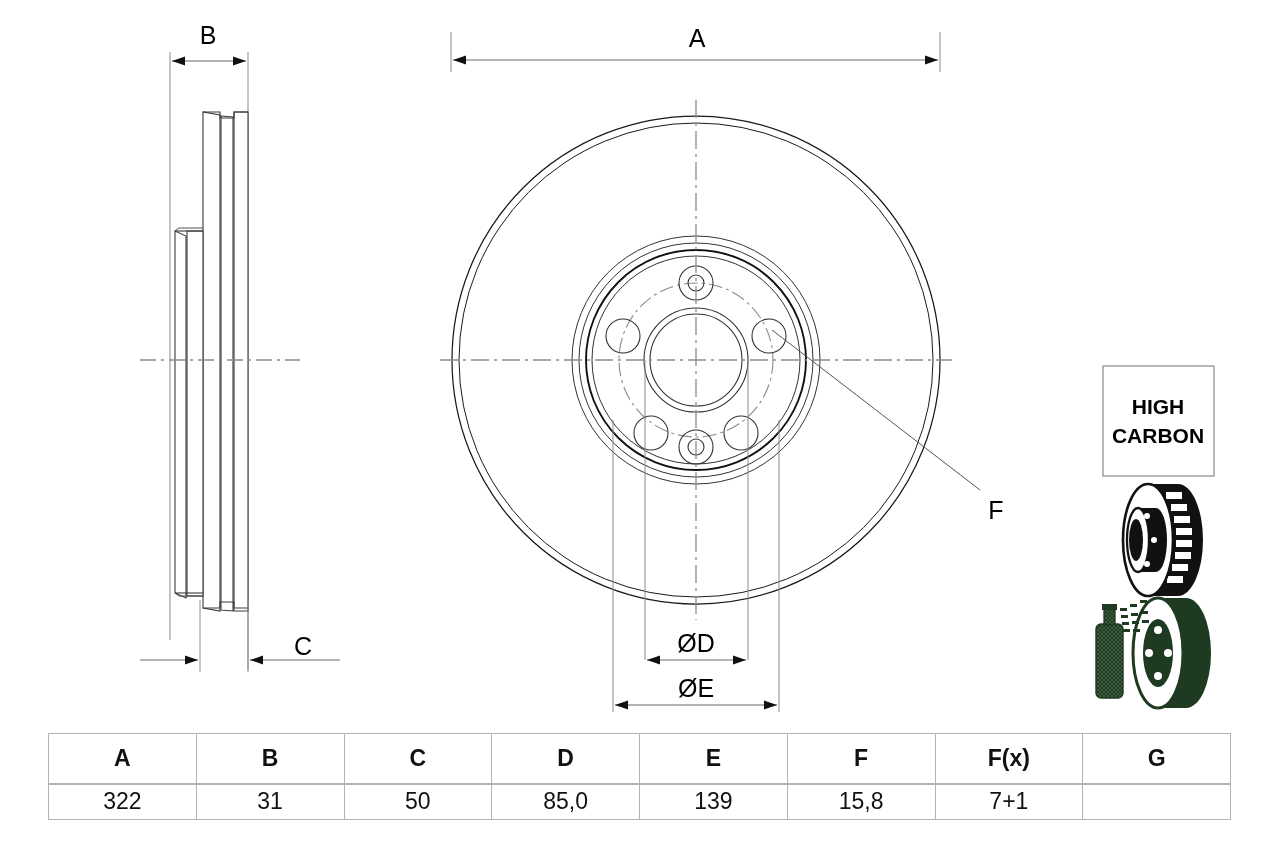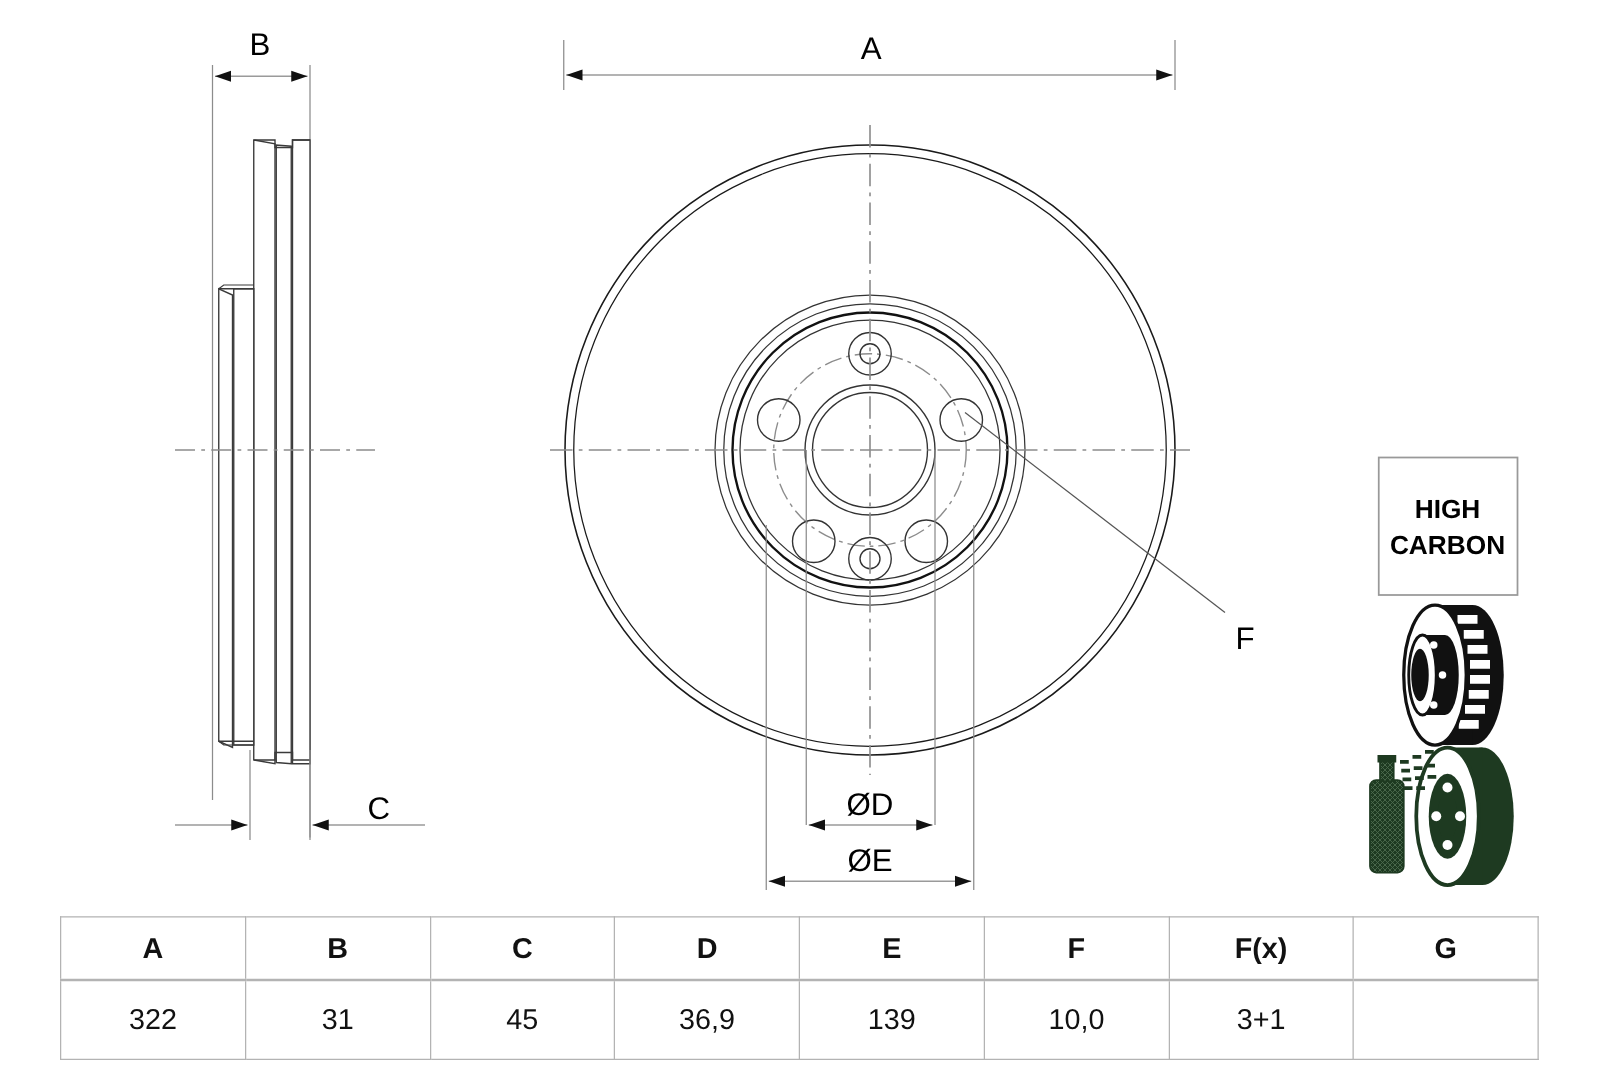--- a/index.html
+++ b/index.html
@@ -49,21 +49,21 @@
     vertical-align: middle;
     color: #111;
   }
   #spec-table tr.head td {
     height: 50px;
     font-size: 23px;
     font-weight: bold;
     border-bottom: 2px solid #b3b3b3;
   }
   #spec-table tr.vals td {
-    height: 64px;
+    height: 36px;
     font-size: 23px;
     font-weight: normal;
   }
 </style>
 </head>
 <body>
 
 <div id="stage">
 
   <svg class="drawing" viewBox="0 0 1280 853">
@@ -257,23 +257,23 @@
         <td>C</td>
         <td>D</td>
         <td>E</td>
         <td>F</td>
         <td>F(x)</td>
         <td>G</td>
       </tr>
       <tr class="vals">
         <td>322</td>
         <td>31</td>
-        <td>45</td>
-        <td>36,9</td>
+        <td>50</td>
+        <td>85,0</td>
         <td>139</td>
-        <td>10,0</td>
-        <td>3+1</td>
+        <td>15,8</td>
+        <td>7+1</td>
         <td></td>
       </tr>
     </tbody>
   </table>
 
 </div>
 
 </body></html>

